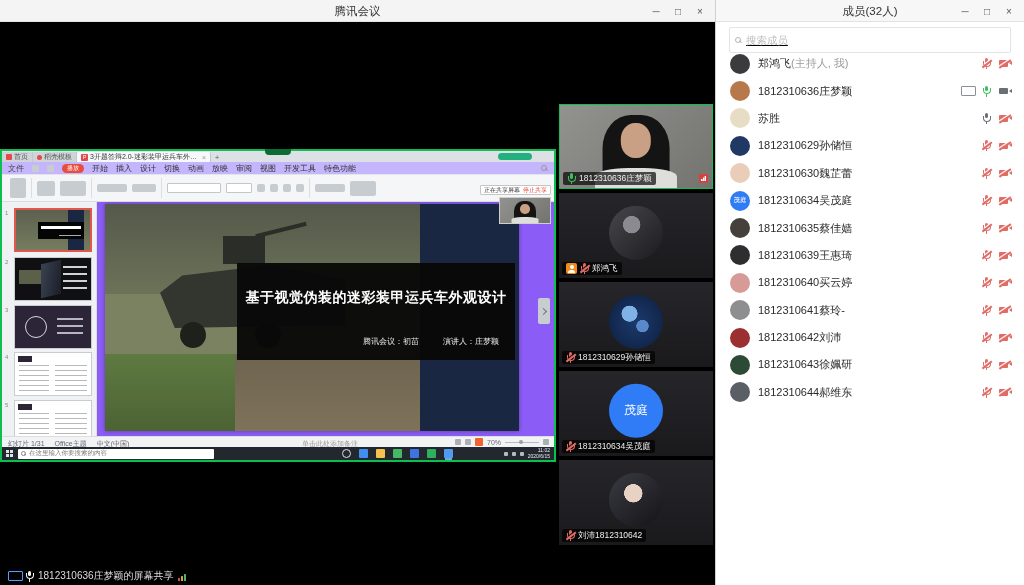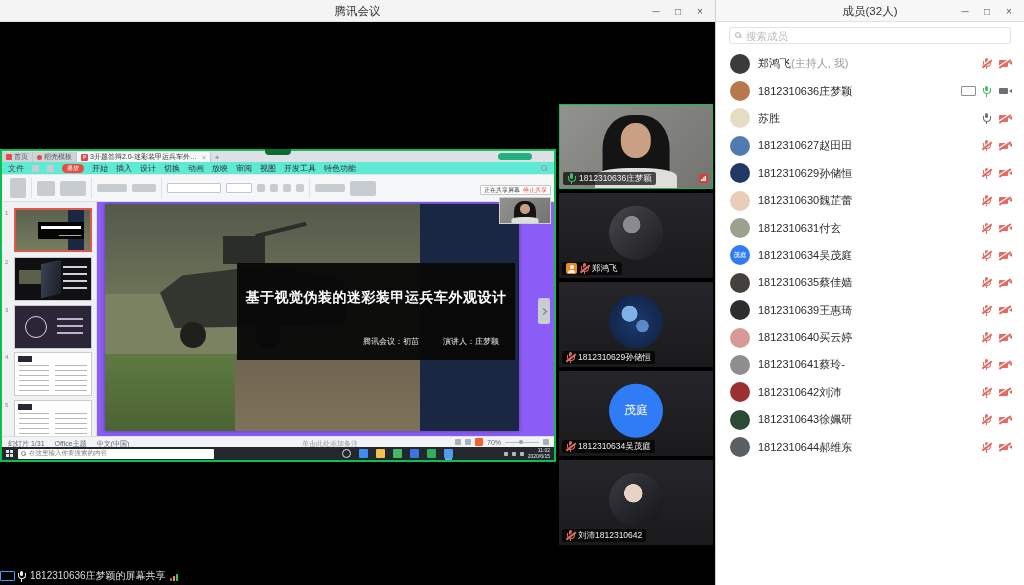--- a/index.html
+++ b/index.html
@@ -24,21 +24,21 @@
   .wps-tab { height:10px; display:flex; align-items:center; gap:2px; padding:0 4px; font-size:7px; color:#555; background:#cfd4d8; border-right:1px solid #c2c7cb; }
   .wps-tab.active { background:#f7f8f9; color:#333; border-radius:2px 2px 0 0; }
   .wps-logo { width:6px; height:6px; background:#e14b4b; border-radius:1px; display:inline-block; }
   .docer-dot { width:5px; height:5px; background:#e14b4b; border-radius:50%; display:inline-block; }
   .doc-ic { width:7px; height:7px; background:#e14b4b; border-radius:1px; color:#fff; font-size:5.5px; line-height:7px; text-align:center; display:inline-block; }
   .doc-label { max-width:108px; overflow:hidden; text-overflow:ellipsis; white-space:nowrap; }
   .tab-close { color:#999; font-size:7px; margin-left:2px; }
   .tab-plus { width:12px; text-align:center; font-size:8px; color:#666; background:none; border:none; }
   .login-pill { margin-left:auto; margin-right:22px; width:34px; height:7px; border-radius:4px; background:#21b07e; align-self:center; }
 
-  .wps-menubar { height:13px; background:#5eead4; border-bottom:1px solid #e3e5e7; display:flex; align-items:center; gap:8px; padding:0 6px; flex:0 0 auto; }
+  .wps-menubar { height:13px; background:#c4b5fd; border-bottom:1px solid #e3e5e7; display:flex; align-items:center; gap:8px; padding:0 6px; flex:0 0 auto; }
   .menu-file { font-size:8px; color:#444; }
   .mini-blob { width:7px; height:7px; background:#c7ccd1; border-radius:1px; }
   .play-pill { width:22px; height:9px; background:#e84c3d; border-radius:5px; color:#fff; font-size:6px; line-height:9px; text-align:center; }
   .menu-item { font-size:8px; color:#333; white-space:nowrap; }
   .find-glyph { margin-left:auto; width:7px; height:7px; position:relative; }
   .find-glyph::before { content:""; position:absolute; left:0; top:0; width:4px; height:4px; border:1px solid #999; border-radius:50%; }
   .find-glyph::after { content:""; position:absolute; left:4px; top:4px; width:3px; height:1px; background:#999; transform:rotate(45deg); }
 
   .wps-ribbon { height:27px; background:#f5f6f7; border-bottom:1px solid #dcdcdc; display:flex; align-items:center; gap:5px; padding:0 8px; flex:0 0 auto; }
   .rb-blob { background:#c7ccd1; border-radius:2px; }
@@ -154,27 +154,27 @@
   .cam::before { content:""; position:absolute; left:0; top:1.3px; width:8.5px; height:6.4px; border-radius:1px; background:currentColor; }
   .cam::after { content:""; position:absolute; right:0.5px; top:2px; border-top:2.6px solid transparent; border-bottom:2.6px solid transparent; border-right:3.6px solid currentColor; }
   .cam .slash { position:absolute; left:-1px; top:3.6px; width:14px; height:1.6px; background:currentColor; transform:rotate(-34deg); box-shadow:0 -1.2px 0 rgba(255,255,255,.95); }
   .monitor { position:relative; width:13px; height:10px; display:inline-block; flex:0 0 auto; }
   .monitor::before { content:""; position:absolute; left:0; top:0; width:13px; height:7.5px; border:1.3px solid currentColor; border-radius:1px; }
   .monitor::after { content:""; position:absolute; left:4px; bottom:0; width:5px; height:1.4px; background:currentColor; }
   .sig { display:inline-flex; align-items:flex-end; gap:1px; height:9px; }
   .sig i { display:inline-block; width:2px; border-radius:.5px; }
 
   
-  .bottom-bar { position:absolute; left:0; bottom:0; width:715px; height:18px; display:flex; align-items:center; gap:4px; padding-left:0; background:#000; }
+  .bottom-bar { position:absolute; left:0; bottom:0; width:715px; height:18px; display:flex; align-items:center; gap:4px; padding-left:8px; background:#000; }
   .bottom-bar .share-text { color:#ddd; font-size:10px; }
 
   
   .members-window { position:absolute; left:715px; top:0; width:309px; height:585px; background:#fff; border-left:1px solid #cfcfcf; }
   .members-window .titlebar { background:#f7f7f7; }
-  .m-search-wrap { position:absolute; left:13px; right:13px; top:27px; height:17px; border:1px solid #e4e4e4; border-radius:2px; display:flex; align-items:center; padding-left:5px; gap:4px; background:#fff; }
+  .m-search-wrap { position:absolute; left:13px; right:13px; top:27px; height:26px; border:1px solid #e4e4e4; border-radius:2px; display:flex; align-items:center; padding-left:5px; gap:4px; background:#fff;text-decoration:underline; }
   .m-search-wrap .sg { width:7px; height:7px; position:relative; flex:0 0 auto; }
   .m-search-wrap .sg::before { content:""; position:absolute; left:0; top:0; width:4px; height:4px; border:1px solid #b5b5b5; border-radius:50%; }
   .m-search-wrap .sg::after { content:""; position:absolute; left:4.4px; top:4.4px; width:2.6px; height:1px; background:#b5b5b5; transform:rotate(45deg); }
   .m-search-wrap input { border:none; outline:none; flex:1; font-size:10.5px; color:#333; font-family:inherit; }
   .m-search-wrap input::placeholder { color:#bbb; }
   .member-list { position:absolute; left:0; right:0; top:50px; bottom:40px; overflow:hidden; }
   .member-row { height:27.4px; display:flex; align-items:center; padding:0 12px 0 14px; }
   .avatar { width:20px; height:20px; border-radius:50%; flex:0 0 auto; display:flex; align-items:center; justify-content:center;
             background-image:radial-gradient(circle at 35% 30%, rgba(255,255,255,.3), rgba(0,0,0,.18)); }
   .avatar .avatar-text { color:#fff; font-size:6.5px; }
@@ -529,33 +529,20 @@
           <div class="row-icons">
             <span class="mic c-gray">
               <i></i>
             </span>
             <span class="cam c-red">
               <b class="slash"></b>
             </span>
           </div>
         </div>
         <div class="member-row">
-          <div class="avatar" style="background: rgb(79, 123, 176);"></div>
-          <div class="member-name"><span>1812310627赵田田</span></div>
-          <div class="row-icons">
-            <span class="mic c-red">
-              <i></i>
-              <b class="slash"></b>
-            </span>
-            <span class="cam c-red">
-              <b class="slash"></b>
-            </span>
-          </div>
-        </div>
-        <div class="member-row">
           <div class="avatar" style="background: rgb(31, 56, 100);"></div>
           <div class="member-name"><span>1812310629孙储恒</span></div>
           <div class="row-icons">
             <span class="mic c-red">
               <i></i>
               <b class="slash"></b>
             </span>
             <span class="cam c-red">
               <b class="slash"></b>
             </span>
@@ -568,33 +555,20 @@
             <span class="mic c-red">
               <i></i>
               <b class="slash"></b>
             </span>
             <span class="cam c-red">
               <b class="slash"></b>
             </span>
           </div>
         </div>
         <div class="member-row">
-          <div class="avatar" style="background: rgb(154, 162, 142);"></div>
-          <div class="member-name"><span>1812310631付玄</span></div>
-          <div class="row-icons">
-            <span class="mic c-red">
-              <i></i>
-              <b class="slash"></b>
-            </span>
-            <span class="cam c-red">
-              <b class="slash"></b>
-            </span>
-          </div>
-        </div>
-        <div class="member-row">
           <div class="avatar" style="background: rgb(47, 124, 246);">
             <span class="avatar-text">茂庭</span>
           </div>
           <div class="member-name"><span>1812310634吴茂庭</span></div>
           <div class="row-icons">
             <span class="mic c-red">
               <i></i>
               <b class="slash"></b>
             </span>
             <span class="cam c-red">

